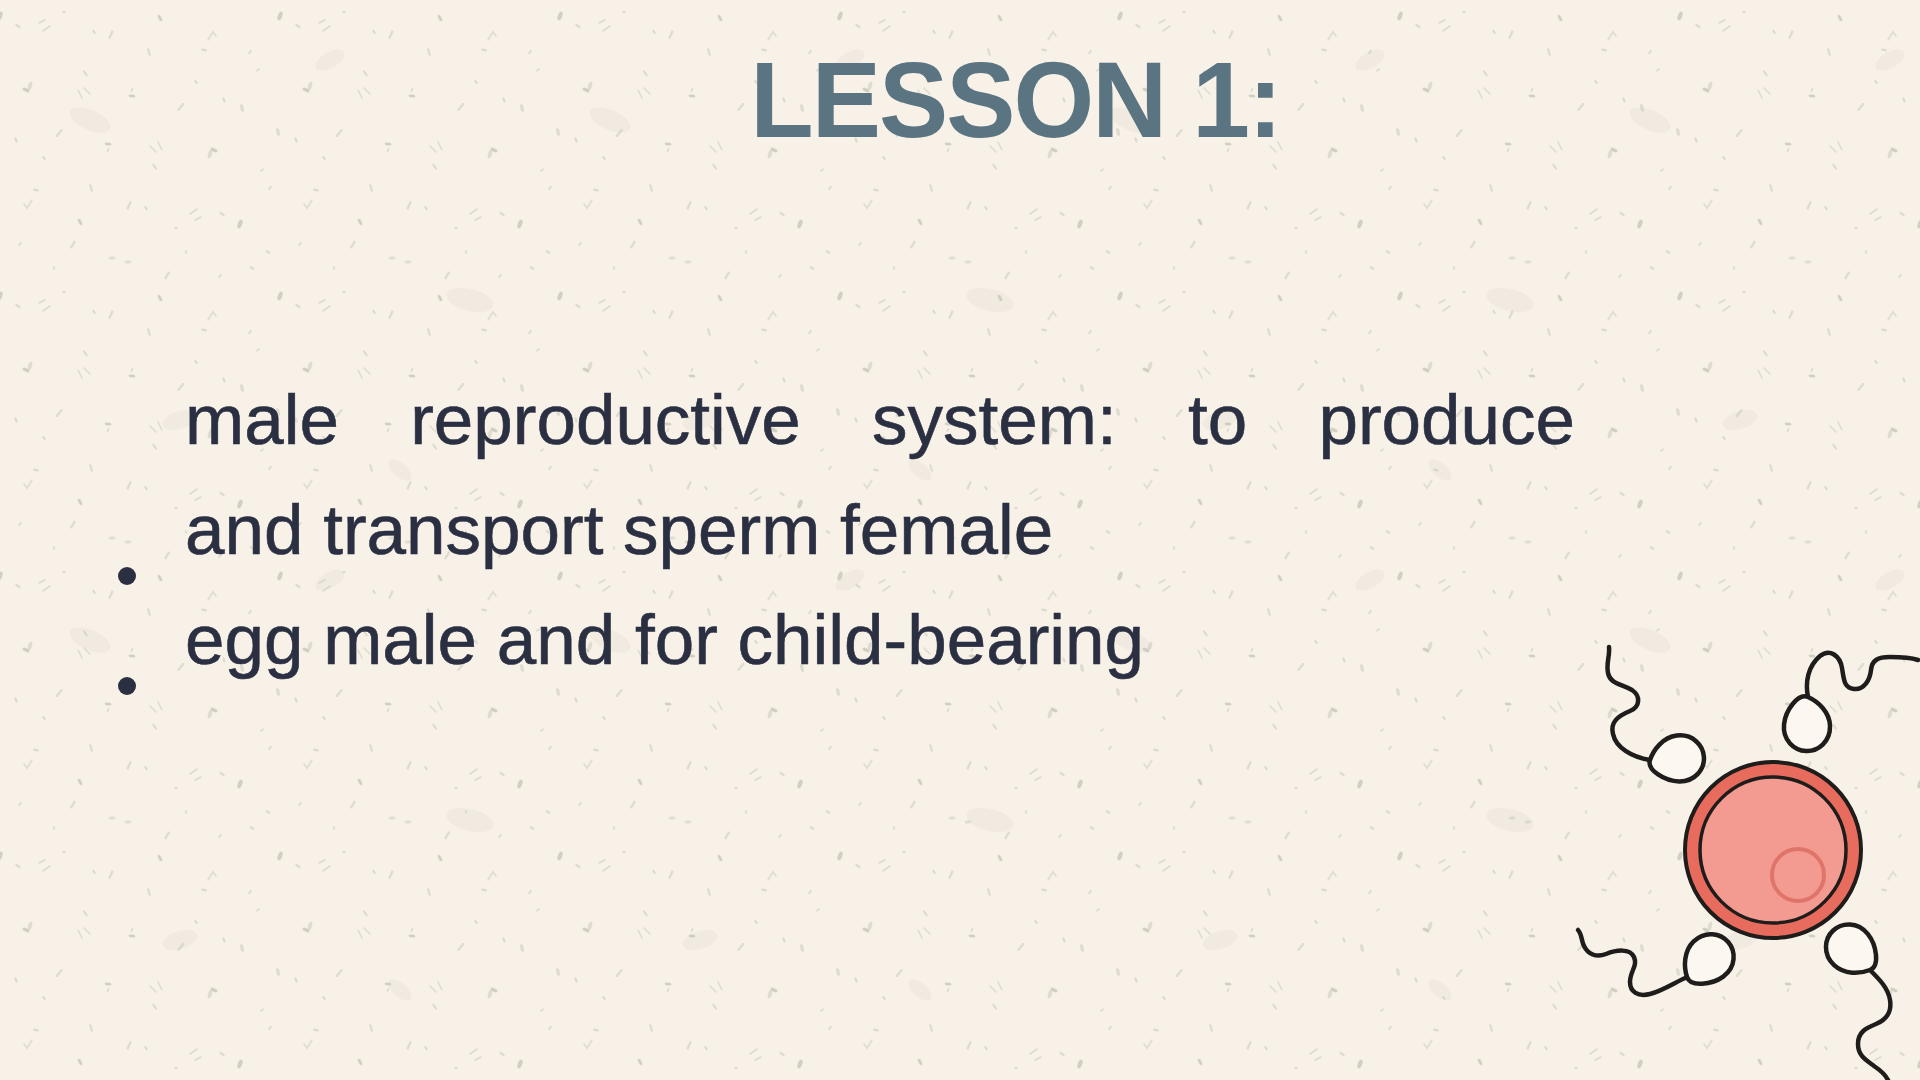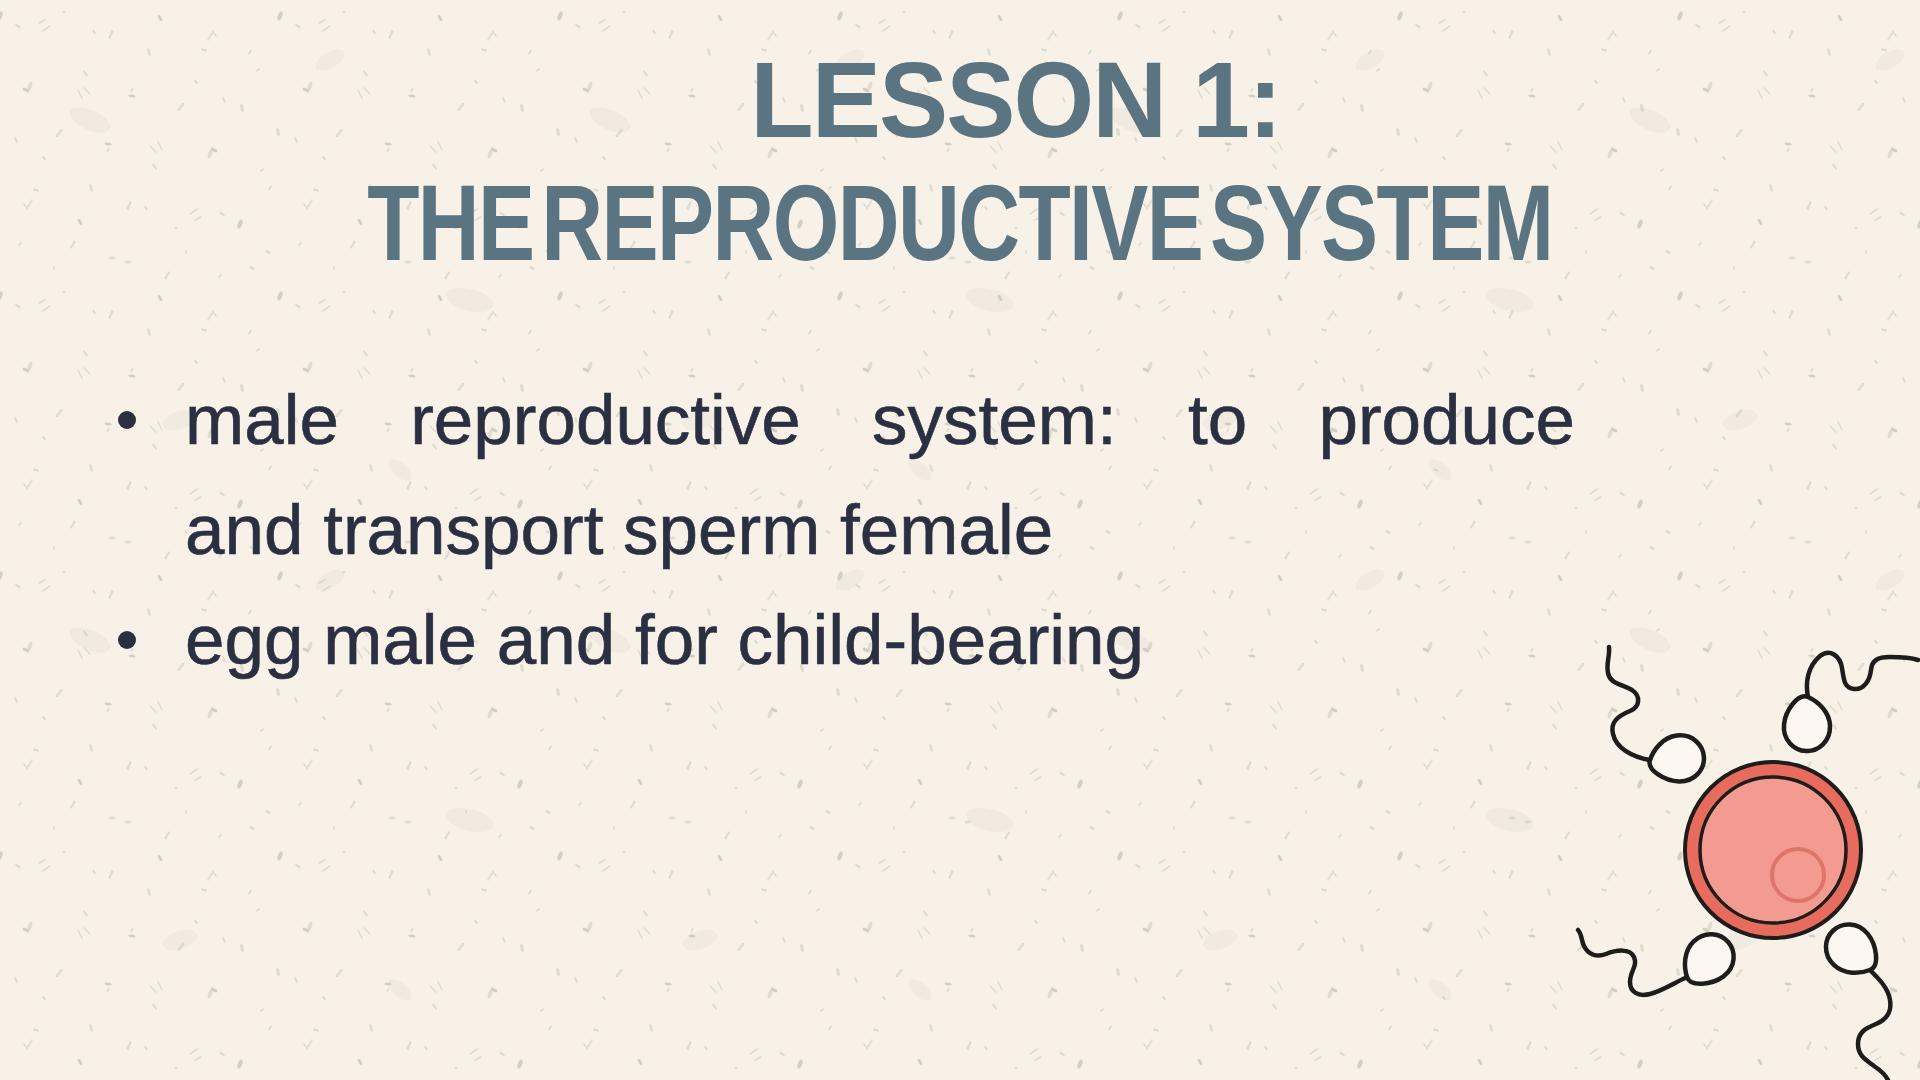--- a/index.html
+++ b/index.html
@@ -27,21 +27,21 @@
   .title-block{position:absolute;top:39px;left:0;width:1920px;text-align:center;
     color:var(--title-text);font-weight:700;}
   .title-line{display:block;font-size:107px;line-height:123px;letter-spacing:-2px;white-space:nowrap;}
   .title-line .tl-inner{display:inline-block;}
   .title-line1 .tl-inner{transform:translateX(55px) scaleX(.97);}
   .title-line2 .tl-inner{transform:scaleX(.8);word-spacing:-18px;}
 
   .bullet-list{position:absolute;left:118px;top:365px;width:1457px;
     color:var(--body-text);font-size:71px;line-height:110px;
     -webkit-text-stroke:.6px currentColor;}
-  .bullet-item{display:flex;align-items:flex-start;}
+  .bullet-item{display:flex;align-items:flex-end;}
   .bullet-marker-col{flex:0 0 67px;}
   .bullet-dot{display:block;width:18px;height:18px;border-radius:50%;
     background:var(--body-text);margin-top:46px;}
   .bullet-body{flex:1 1 auto;min-width:0;}
   .bline{white-space:nowrap;}
   .bline.justified{white-space:normal;text-align:justify;text-align-last:justify;}
 
   .art{position:absolute;left:1540px;top:600px;width:380px;height:480px;}
   .tail{fill:none;stroke:var(--outline);stroke-width:4.5;stroke-linecap:round;}
   .head{fill:var(--sperm-head);stroke:var(--outline);stroke-width:4.5;stroke-linejoin:round;}
@@ -95,23 +95,20 @@
     </defs>
     <rect width="1920" height="1080" fill="url(#sp2)"></rect>
     <rect width="1920" height="1080" fill="url(#sp1)"></rect>
     <rect width="1920" height="1080" fill="url(#sp1)" transform="rotate(180 960 540)"></rect>
   </svg>
 
   <div class="title-block">
     <span class="title-line title-line1">
       <span class="tl-inner">LESSON 1:</span>
     </span>
-    <span class="title-line title-line2">
-      <span class="tl-inner">THE REPRODUCTIVE SYSTEM</span>
-    </span>
   </div>
 
   <div class="bullet-list">
     <div class="bullet-item">
       <span class="bullet-marker-col">
         <span class="bullet-dot"></span>
       </span>
       <div class="bullet-body">
         <div class="bline justified">male reproductive system: to produce</div>
         <div class="bline">and transport sperm female</div>

